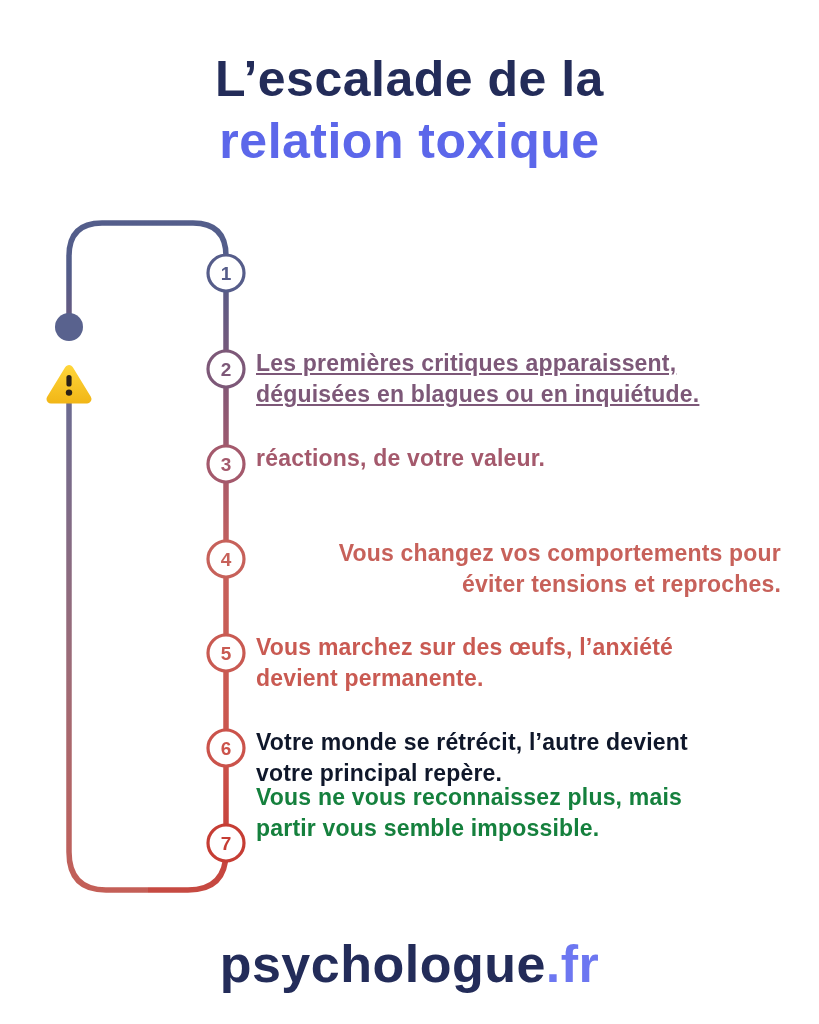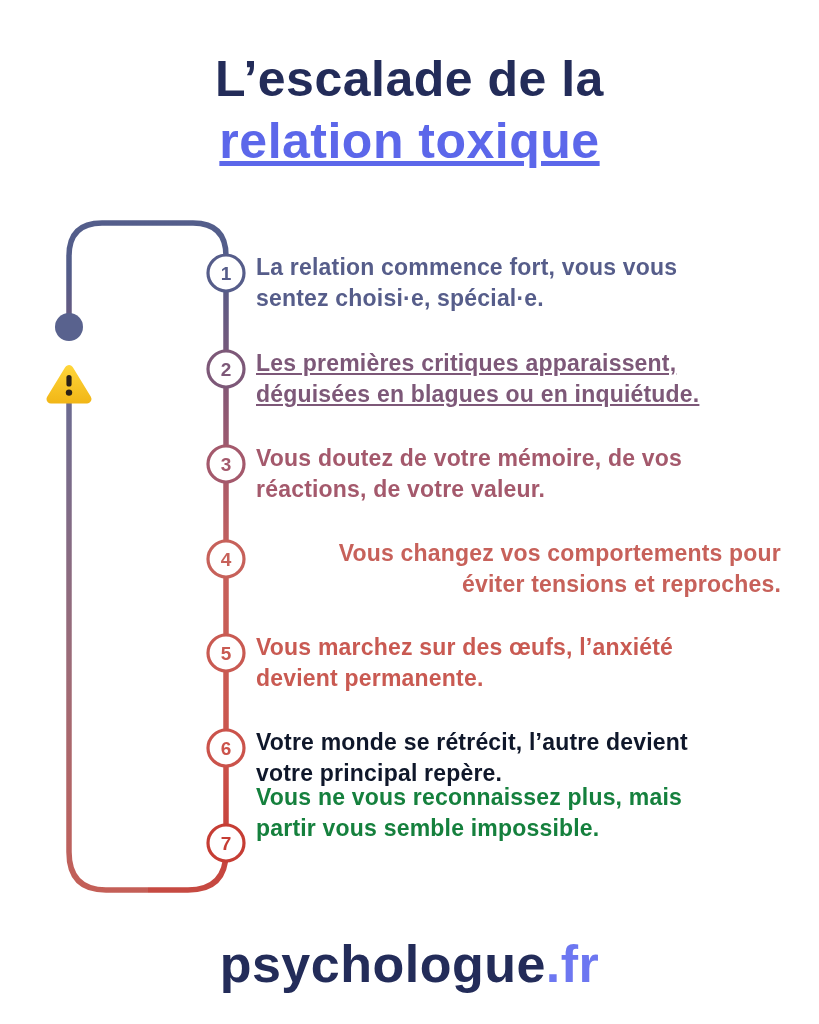--- a/index.html
+++ b/index.html
@@ -16,21 +16,21 @@
     position: absolute;
     left: 0;
     width: 100%;
     text-align: center;
     font-size: 50px;
     font-weight: 600;
     letter-spacing: 0.5px;
     line-height: 58px;
   }
   .title-line.l1 { top: 50px; color: #232c59; }
-  .title-line.l2 { top: 112px; color: #5c67ea; text-decoration: underline; }
+  .title-line.l2 { top: 112px; color: #5c67ea; }
   svg.flow {
     position: absolute;
     left: 0; top: 0;
     width: 819px; height: 1024px;
   }
   .step {
     position: absolute;
     left: 256px;
     width: 525px;
     font-size: 23px;
@@ -122,30 +122,25 @@
     <g>
       <circle cx="226" cy="748" r="18" fill="#ffffff" stroke-width="3.2" stroke="#cb534b"></circle>
       <text class="circle-num" x="226" y="748" text-anchor="middle" dominant-baseline="central" fill="#cb534b">6</text>
     </g>
     <g>
       <circle cx="226" cy="843" r="18" fill="#ffffff" stroke-width="3.2" stroke="#c63d34"></circle>
       <text class="circle-num" x="226" y="843" text-anchor="middle" dominant-baseline="central" fill="#c63d34">7</text>
     </g>
   </svg>
 
-  <div class="step" style="top: 252px; color: rgb(86, 93, 138);">
-    <div>La relation commence fort, vous vous</div>
-    <div>sentez choisi·e, spécial·e.</div>
-  </div>
   <div class="step" style="top: 348px; color: rgb(125, 88, 120); text-decoration: underline;">
     <div>Les premières critiques apparaissent,</div>
     <div>déguisées en blagues ou en inquiétude.</div>
   </div>
   <div class="step" style="top: 443px; color: rgb(164, 89, 108);">
-    <div>Vous doutez de votre mémoire, de vos</div>
     <div>réactions, de votre valeur.</div>
   </div>
   <div class="step" style="top: 538px; color: rgb(199, 97, 90); text-align: right;">
     <div>Vous changez vos comportements pour</div>
     <div>éviter tensions et reproches.</div>
   </div>
   <div class="step" style="top: 632px; color: rgb(201, 90, 82);">
     <div>Vous marchez sur des œufs, l’anxiété</div>
     <div>devient permanente.</div>
   </div>

